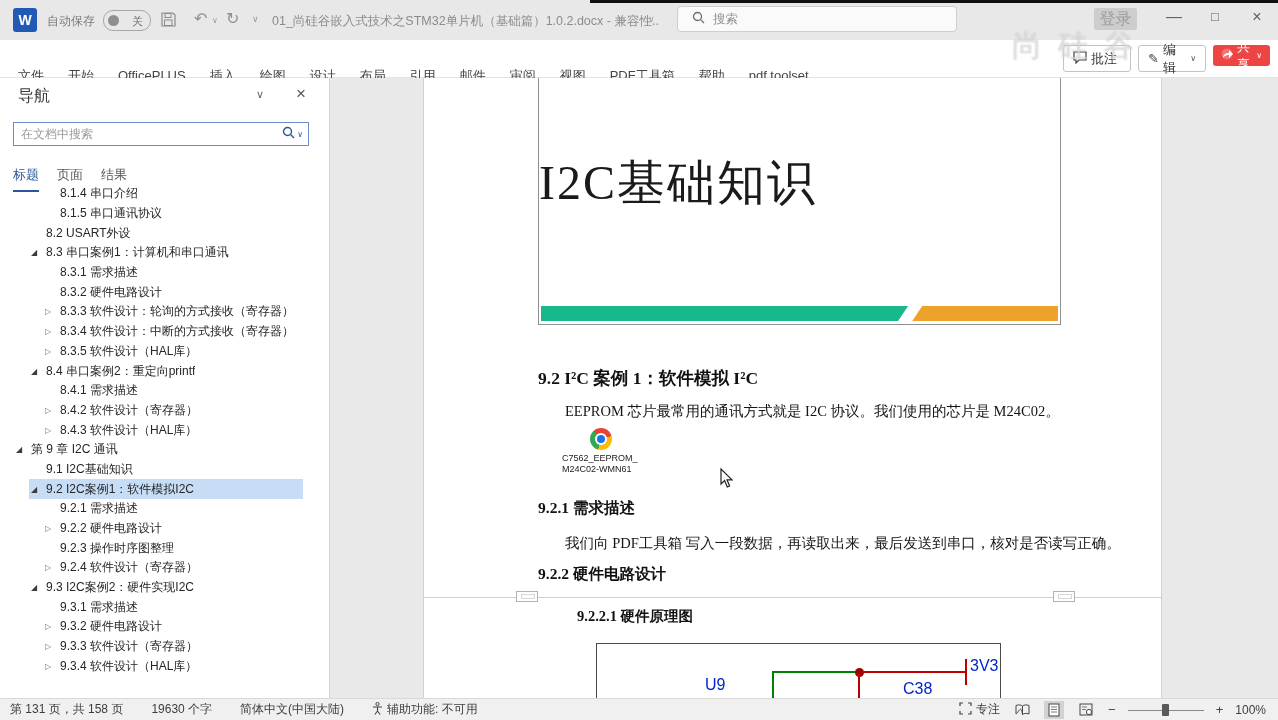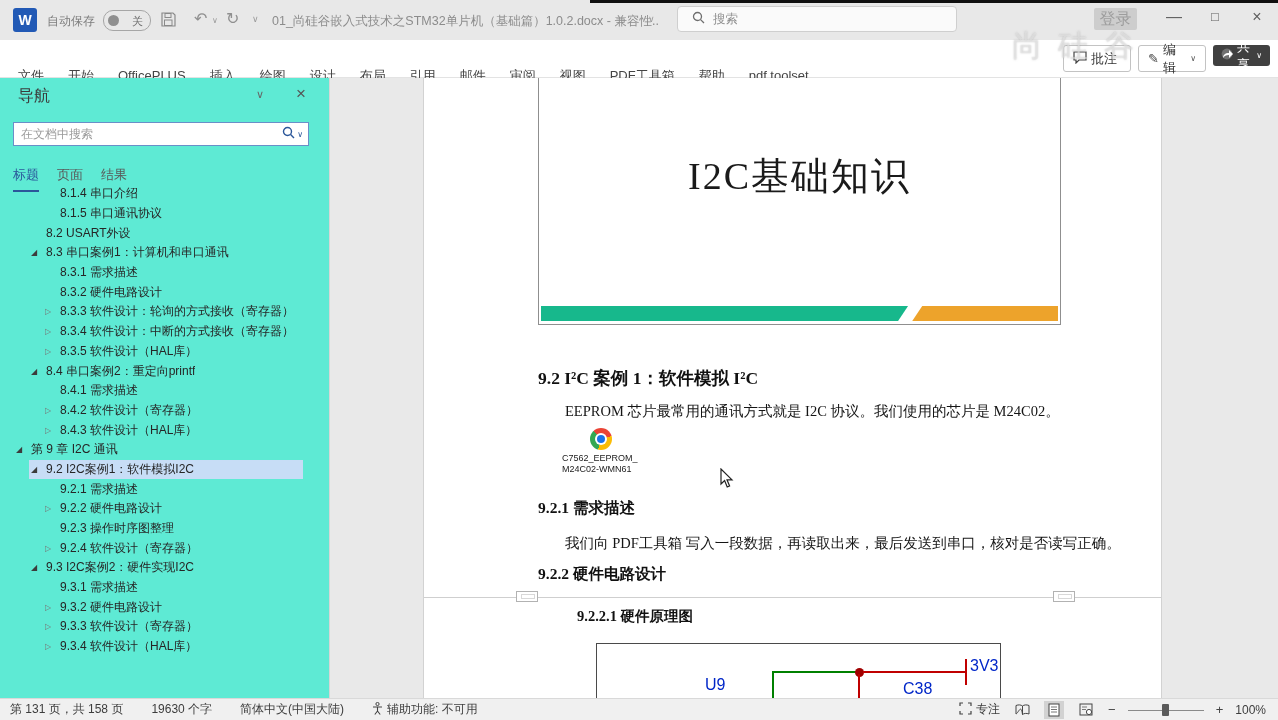--- a/index.html
+++ b/index.html
@@ -33,29 +33,29 @@
              color:rgba(235,235,235,0.55);text-shadow:0 0 2px rgba(150,150,150,0.55);
              z-index:60;pointer-events:none;white-space:nowrap;overflow:hidden;}
 
   
   .tabrow{position:absolute;left:0;top:40px;width:1278px;height:38px;background:#fff;border-bottom:1px solid #e3e3e3;box-sizing:border-box;}
   .rtabs{position:absolute;left:6px;top:0;height:38px;display:flex;align-items:center;}
   .rtab{padding:0 12px;font-size:13px;color:#444;line-height:38px;white-space:nowrap;margin-top:33px;}
   .rt-btn{position:absolute;top:45px;height:27px;border:1px solid #c3c3c3;border-radius:3px;background:#fff;
           display:flex;align-items:center;gap:4px;padding:0 9px;box-sizing:border-box;font-size:13px;color:#333;}
   .btn-caret{font-size:8px;color:#555;}
-  .share-btn{position:absolute;left:1213px;top:45px;height:21px;width:57px;background:#404040;border-radius:3px;color:#fff;
+  .share-btn{position:absolute;left:1213px;top:45px;height:21px;width:57px;background:#ef4444;border-radius:3px;color:#fff;
              display:flex;align-items:center;gap:4px;padding:0 8px;box-sizing:border-box;font-size:13px;}
   .share-btn .btn-caret{color:#fff;}
 
   
   .main{position:absolute;left:0;top:78px;width:1278px;height:620px;overflow:hidden;}
 
   
-  .nav{position:absolute;left:0;top:0;width:330px;height:620px;background:#5eead4;border-right:1px solid #d6d6d6;box-sizing:border-box;overflow:hidden;}
+  .nav{position:absolute;left:0;top:0;width:330px;height:620px;background:#ffffff;border-right:1px solid #d6d6d6;box-sizing:border-box;overflow:hidden;}
   .nav-title{position:absolute;left:18px;top:8px;font-size:16px;color:#3b3b3b;}
   .nav-collapse{position:absolute;left:256px;top:10px;font-size:11px;color:#666;}
   .nav-close{position:absolute;left:296px;top:6px;font-size:17px;color:#555;}
   .nav-search{position:absolute;left:13px;top:44px;width:296px;height:24px;border:1px solid #6a8fc8;box-sizing:border-box;
               display:flex;align-items:center;background:#fff;}
   .nav-search .ph{flex:1;font-size:12px;color:#9a9a9a;padding-left:7px;white-space:nowrap;overflow:hidden;}
   .nav-search .mag{color:#2b579a;margin-right:2px;}
   .nav-search .mag-caret{font-size:8px;color:#2b579a;margin-right:5px;}
   .nav-tabs{position:absolute;left:13px;top:88px;display:flex;gap:18px;}
   .nav-tab{font-size:13px;color:#595959;padding-bottom:6px;}
@@ -72,21 +72,21 @@
   .nav-label{font-size:12px;color:#262626;position:relative;z-index:1;overflow:hidden;}
   .nav-row.selected::before{content:"";position:absolute;left:29px;right:27px;top:0;bottom:0;background:#c7ddf6;}
 
   
   .canvas{position:absolute;left:330px;top:0;width:948px;height:620px;background:#e9e9e9;}
   .page{position:absolute;left:93px;top:0;width:739px;height:620px;background:#fff;
         border-left:1px solid #d2d2d2;border-right:1px solid #d2d2d2;box-sizing:border-box;}
   .serif{font-family:"Liberation Serif","DejaVu Serif",serif;}
 
   .slide-box{position:absolute;left:114px;top:-14px;width:523px;height:261px;border:1px solid #8f8f8f;background:#fff;box-sizing:border-box;}
-  .slide-title{position:absolute;left:0;top:86px;width:100%;text-align:center;font-size:38px;color:#1a1a1a;letter-spacing:2px;}
+  .slide-title{position:absolute;left:0;top:86px;width:100%;text-align:left;font-size:48px;color:#1a1a1a;letter-spacing:2px;}
   .slide-bars{position:absolute;left:2px;right:2px;bottom:3px;height:15px;}
   .bar-green{position:absolute;left:0;top:0;width:71%;height:100%;background:#17b88c;
              clip-path:polygon(0 0,100% 0,calc(100% - 10px) 100%,0 100%);}
   .bar-orange{position:absolute;right:0;top:0;width:28.2%;height:100%;background:#eda32b;
               clip-path:polygon(10px 0,100% 0,100% 100%,0 100%);}
 
   .h2{position:absolute;left:114px;font-size:17.5px;font-weight:bold;color:#111;white-space:nowrap;}
   .h3{position:absolute;left:114px;font-size:15.5px;font-weight:bold;color:#111;white-space:nowrap;}
   .h4{position:absolute;left:114px;font-size:14.5px;font-weight:bold;color:#111;white-space:nowrap;}
   .body-p{position:absolute;left:141px;font-size:14.5px;color:#151515;white-space:nowrap;}
@@ -280,20 +280,24 @@
             <span class="nav-label">8.4.2 软件设计（寄存器）</span>
           </div>
           <div class="nav-row lvl2">
             <span class="tri col">▷</span>
             <span class="nav-label">8.4.3 软件设计（HAL库）</span>
           </div>
           <div class="nav-row lvl0">
             <span class="tri exp">◢</span>
             <span class="nav-label">第 9 章 I2C 通讯</span>
           </div>
+          <div class="nav-row lvl1">
+            <span class="tri none"></span>
+            <span class="nav-label">9.1 I2C基础知识</span>
+          </div>
           <div class="nav-row lvl1 selected">
             <span class="tri exp">◢</span>
             <span class="nav-label">9.2 I2C案例1：软件模拟I2C</span>
           </div>
           <div class="nav-row lvl2">
             <span class="tri none"></span>
             <span class="nav-label">9.2.1 需求描述</span>
           </div>
           <div class="nav-row lvl2">
             <span class="tri col">▷</span>

